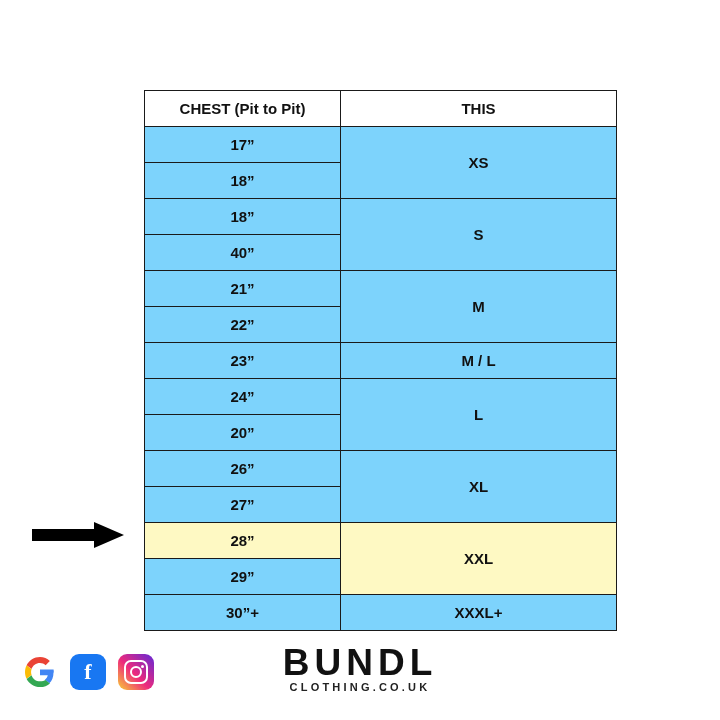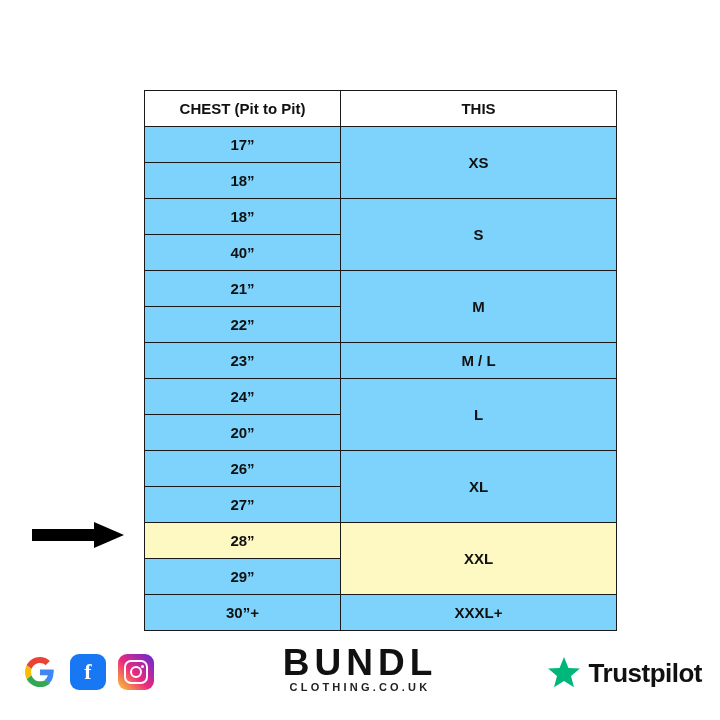--- a/index.html
+++ b/index.html
@@ -287,21 +287,15 @@
           <div class="ig-dot"></div>
         </div>
       </div>
     </div>
 
     <div class="brand">
       <div class="brand-name">BUNDL</div>
       <div class="brand-sub">CLOTHING.CO.UK</div>
     </div>
 
-    <div class="trustpilot">
-      <svg class="tp-star" viewBox="0 0 32 32">
-        <polygon points="16,1 20.2,11.2 31,11.8 22.6,18.8 25.4,29.5 16,23.5 6.6,29.5 9.4,18.8 1,11.8 11.8,11.2" fill="#00B67A"></polygon>
-      </svg>
-      <span class="tp-text">Trustpilot</span>
-    </div>
 
   </div>
 </div>
 
 </body></html>

